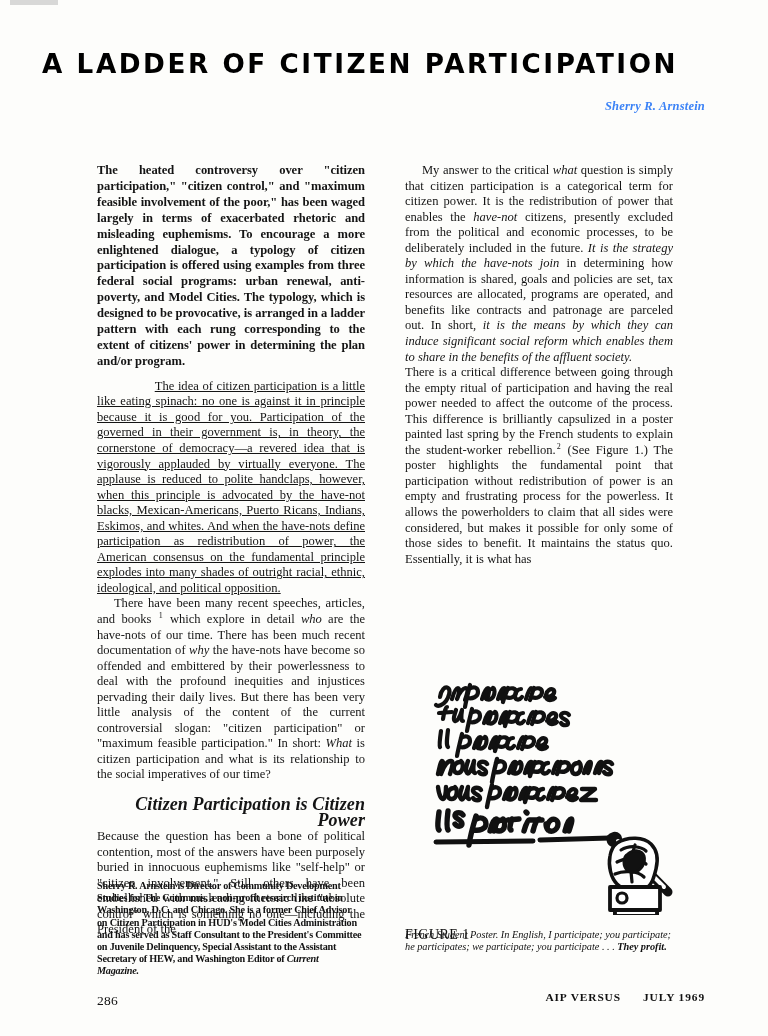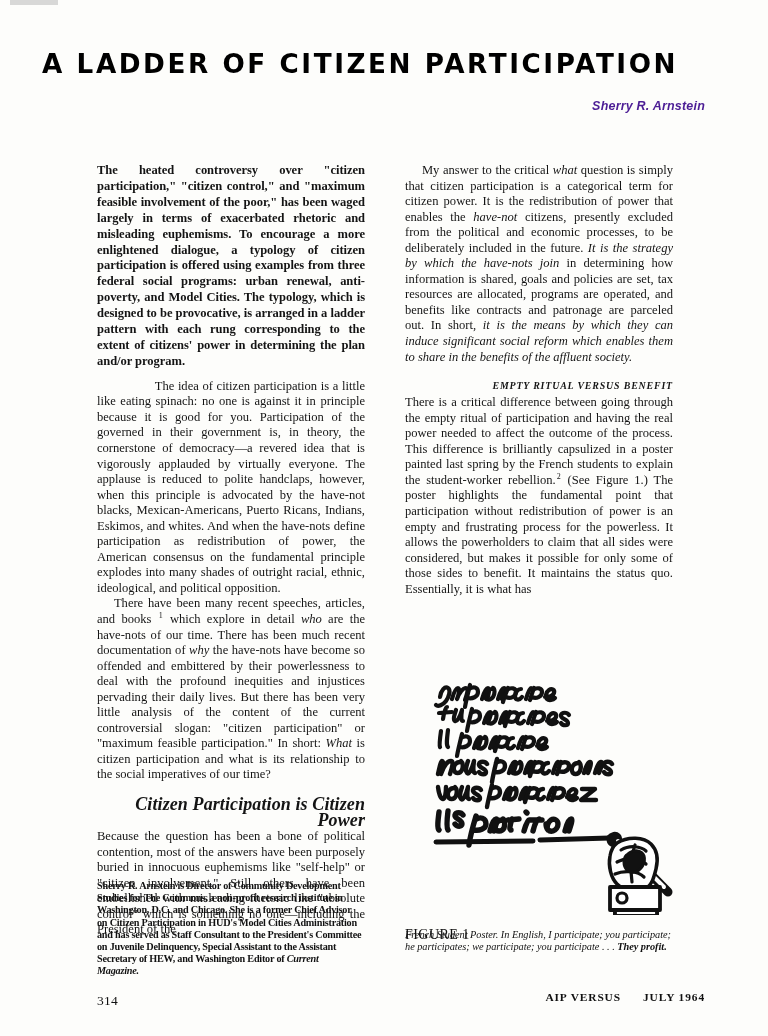--- a/index.html
+++ b/index.html
@@ -38,26 +38,26 @@
     letter-spacing: 2.6px;
     color: #000;
     white-space: nowrap;
     transform: scaleX(0.99);
     transform-origin: left center;
   }
   .byline {
     position: absolute;
     right: 63px;
     top: 99px;
-    font-family: Liberation Sans, sans-serif;
+    font-family: Liberation Serif, serif;
     font-weight: 700;
     font-style: italic;
     font-size: 12.5px;
     letter-spacing: .2px;
-    color: #4c1d95;
+    color: #3b82f6;
   }
 
   
   .col {
     position: absolute;
     top: 163px;
     width: 268px;
     font-size: 12.55px;
     line-height: 15.55px;
     text-align: justify;
@@ -66,21 +66,21 @@
     color: #141414;
   }
   .col-left  { left: 97px; }
   .col-right { left: 405px; }
 
   .col p {
     margin: 0;
     text-indent: 1.35em;
   }
   .col p.noindent { text-indent: 0; }
-  .col p.bigindent { text-indent: 4.6em; }
+  .col p.bigindent { text-indent: 4.6em; text-decoration: underline; }
 
   .lead {
     font-weight: 700;
     letter-spacing: -0.05px;
     line-height: 15.9px;
     margin-bottom: 9px !important;
   }
 
   i, em { font-style: italic; }
 
@@ -209,28 +209,27 @@
     <span class="subhead-italic">Citizen Participation is Citizen Power</span>
 
     <p class="noindent"><span>Because the question has been a bone of political contention, most of the answers have been purposely buried in innocuous euphemisms like "self-help" or "citizen involvement." Still others have been embellished with misleading rhetoric like "absolute control" which is something no one—including the President of the</span></p>
   </div>
 
   <div class="col col-right">
 
 
     <p><span>My answer to the critical </span><i>what</i><span> question is simply that citizen participation is a categorical term for citizen power. It is the redistribution of power that enables the </span><i>have-not</i><span> citizens, presently excluded from the political and economic processes, to be deliberately included in the future. </span><i>It is the strategy by which the have-nots join</i><span> in determining how information is shared, goals and policies are set, tax resources are allocated, programs are operated, and benefits like contracts and patronage are parceled out. In short, </span><i>it is the means by which they can induce significant social reform which enables them to share in the benefits of the affluent society.</i></p>
 
-    <span class="subhead-caps">EMPTY RITUAL VERSUS BENEFIT</span>
 
     <p class="noindent"><span>There is a critical difference between going through the empty ritual of participation and having the real power needed to affect the outcome of the process. This difference is brilliantly capsulized in a poster painted last spring by the French students to explain the student-worker rebellion.</span><sup>2</sup><span> (See Figure 1.) The poster highlights the fundamental point that participation without redistribution of power is an empty and frustrating process for the powerless. It allows the powerholders to claim that all sides were considered, but makes it possible for only some of those sides to benefit. It maintains the status quo. Essentially, it is what has</span></p>
   </div>
 
   <div class="bio"><span>Sherry R. Arnstein is Director of Community Development Studies for The Commons, a non-profit research institute in Washington, D.C. and Chicago. She is a former Chief Advisor on Citizen Participation in HUD's Model Cities Administration and has served as Staff Consultant to the President's Committee on Juvenile Delinquency, Special Assistant to the Assistant Secretary of HEW, and Washington Editor of </span><i>Current Magazine.</i></div>
 
-  <div class="folio">314</div>
+  <div class="folio">286</div>
 
   <div class="figure-art">
     <svg viewBox="0 0 248 236" xmlns="http://www.w3.org/2000/svg" aria-hidden="true">
       <g fill="#111" stroke="#111" stroke-linecap="round" stroke-linejoin="round">
 
         <g stroke-width="4.2" fill="none">
           <path d="M8,18 C9,11 13,7 16,9 C19,11 17,18 14,22 C11,26 6,28 4,26"></path>
           <path d="M20,20 C22,13 24,9 26,9 C28,9 27,15 25,20 C27,14 31,9 34,9 C37,9 35,15 33,21"></path>
           <path d="M38,6 C36,14 34,22 33,28 M37,10 C41,7 46,8 46,13 C46,18 40,20 36,19"></path>
           <path d="M50,20 C52,13 54,9 56,9 C58,9 57,15 55,20"></path>
@@ -358,15 +357,15 @@
         </g>
       </g>
     </svg>
   </div>
 
   <div class="figure-caption">
     <span class="fig-label">FIGURE 1</span>
     <div class="fig-text"><span>French Student Poster. In English, I participate; you participate; he participates; we participate; you participate . . . </span><b>They profit.</b></div>
   </div>
 
-  <div class="footer"><span>AIP VERSUS</span><span class="gap"></span><span>JULY 1964</span></div>
+  <div class="footer"><span>AIP VERSUS</span><span class="gap"></span><span>JULY 1969</span></div>
 
 </div>
 
 </body></html>

